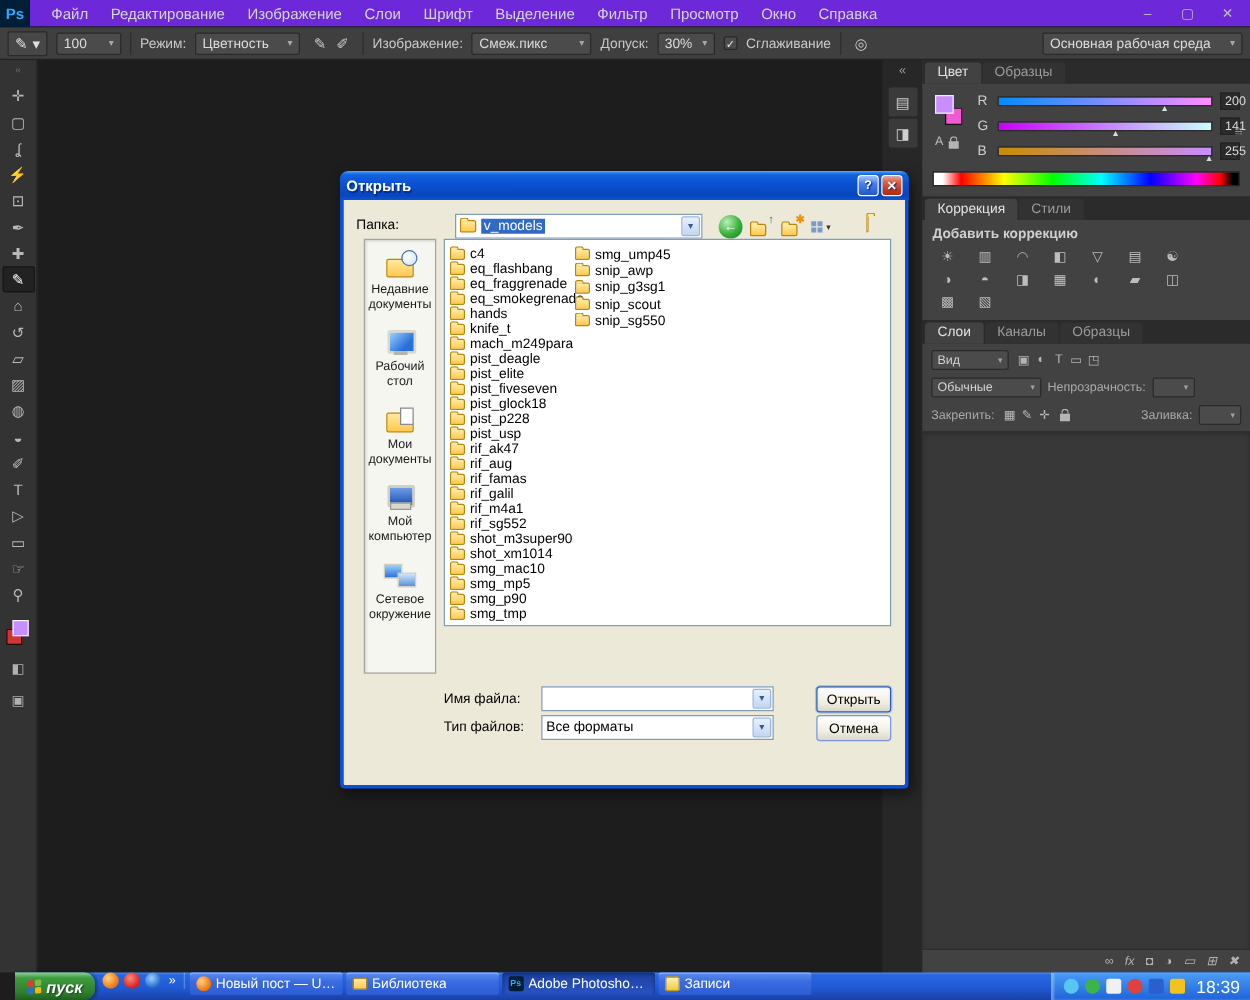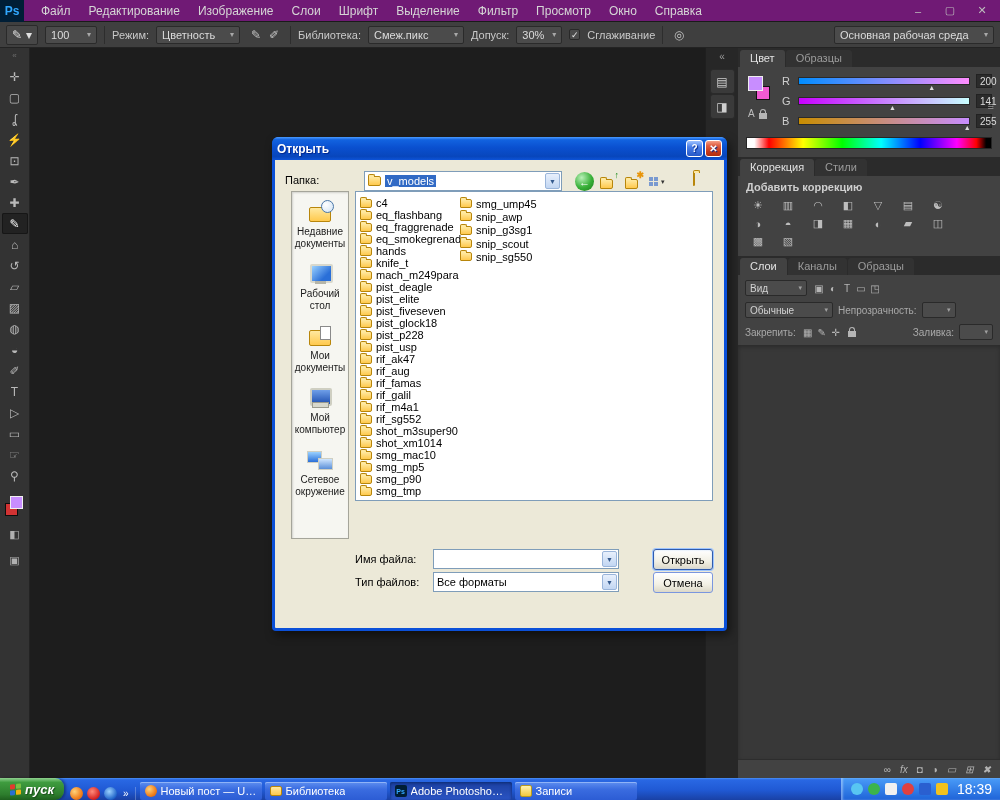--- a/index.html
+++ b/index.html
@@ -1,21 +1,21 @@
 <!DOCTYPE html>
 <html><head>
 <meta charset="utf-8">
 <style>
   html,body{margin:0;padding:0}
   body{width:1000px;height:800px;position:relative;overflow:hidden;background:#1d1d1d;
        font-family:"Liberation Sans",sans-serif;-webkit-font-smoothing:antialiased}
   *{box-sizing:border-box}
 
   
-  .menu-bar{position:absolute;left:0;top:0;right:0;height:22px;background:#701a75;display:flex;align-items:center;border-bottom:1px solid #1a1a1a;z-index:5}
+  .menu-bar{position:absolute;left:0;top:0;right:0;height:22px;background:#6d28d9;display:flex;align-items:center;border-bottom:1px solid #1a1a1a;z-index:5}
   .ps-logo{width:24px;height:22px;background:#001e36;color:#31a8ff;font-size:12px;font-weight:bold;display:flex;align-items:center;justify-content:center;flex:none}
   .menu-items{display:flex;align-items:center;margin-left:8px}
   .menu-item{padding:0 9px;font-size:12px;color:#d6d6d6;line-height:22px;cursor:default}
   .win-controls{margin-left:auto;display:flex;align-items:center;gap:16px;padding-right:10px}
   .win-btn{color:#bdbdbd;font-size:11px;width:16px;text-align:center}
 
   .options-bar{position:absolute;left:0;top:22px;right:0;height:26px;background:#3f3f3f;border-bottom:1px solid #232323;display:flex;align-items:center;gap:7px;padding:0 6px;z-index:5}
   .opt-sep{width:1px;height:18px;background:#2d2d2d}
   .ps-label{color:#c9c9c9;font-size:11px;white-space:nowrap}
   .ps-dd{background:#4b4b4b;border:1px solid #2a2a2a;border-radius:2px;color:#dcdcdc;font-size:11px;height:18px;display:flex;align-items:center;padding:0 5px;gap:6px;white-space:nowrap}
@@ -137,21 +137,21 @@
   .fcol{display:flex;flex-direction:column;width:100px}
   .file-item{display:flex;align-items:center;gap:4px;height:13.3px;font-size:11px;white-space:nowrap}
   .file-item .folder-ic{width:12px;height:9px}
 
   .dlg-bottom-label{position:absolute;left:80px;width:76px}
   .dlg-filename-combo{position:absolute;left:158px;width:186px}
   .xp-btn{position:absolute;left:378px;width:60px;height:21px;font-size:11px;background:linear-gradient(180deg,#ffffff,#f2f0e4 60%,#dcd8c8);border:1px solid #7a96df;border-radius:3px;display:flex;align-items:center;justify-content:center;color:#000}
   .xp-btn.default{border:1px solid #2f5bad;box-shadow:0 0 0 1px #9ec5ff,inset 0 0 2px #bcd4f6}
 
   
-  .taskbar{position:absolute;left:0;bottom:0;right:0;height:22px;background:linear-gradient(180deg,#4a90f4 0%,#2968e4 8%,#2059d4 55%,#1941a5 100%);display:flex;align-items:flex-end;z-index:30}
+  .taskbar{position:absolute;left:12px;bottom:0;right:0;height:22px;background:linear-gradient(180deg,#4a90f4 0%,#2968e4 8%,#2059d4 55%,#1941a5 100%);display:flex;align-items:flex-start;z-index:30}
   .start-btn{height:22px;width:64px;background:linear-gradient(180deg,#8fd18f 0%,#3f9c3f 20%,#2d7d2d 75%,#1e5f1e 100%);border-radius:0 9px 9px 0;display:flex;align-items:center;justify-content:center;gap:4px;color:#fff;font-style:italic;font-weight:bold;font-size:13px;text-shadow:1px 1px 1px #1a4a1a;box-shadow:2px 0 3px rgba(0,0,0,.35)}
   .xp-flag{width:11px;height:11px;display:grid;grid-template-columns:5px 5px;grid-template-rows:5px 5px;gap:1px;transform:skewY(-6deg)}
   .xp-flag span{border-radius:1px}
   .xp-flag .f1{background:#e23a2e}.xp-flag .f2{background:#7bc043}.xp-flag .f3{background:#2a6fd3}.xp-flag .f4{background:#f3b50f}
   .quick-launch{display:flex;align-items:center;gap:4px;padding:0 6px;border-right:1px solid rgba(255,255,255,.25)}
   .ql-ic{width:13px;height:13px;border-radius:50%}
   .ql-firefox{background:radial-gradient(circle at 35% 35%,#ffd27a,#f07f1d 60%,#c85a10)}
   .ql-opera{background:radial-gradient(circle at 40% 35%,#ff8a7a,#d41e1e 70%);}
   .ql-ie{background:radial-gradient(circle at 40% 35%,#9ad1ff,#1e62c8 70%)}
   .ql-chev{color:#fff;font-size:10px;padding-left:2px}
@@ -210,21 +210,21 @@
   <div class="ps-dd" style="width:84px">
     <span>Цветность</span>
     <span class="arr">▾</span>
   </div>
   <div style="display:flex">
 
   <span class="opt-icon">✎</span>
       <span class="opt-icon">✐</span>
     </div>
   <div class="opt-sep"></div>
-  <span class="ps-label">Библиотека:</span>
+  <span class="ps-label">Изображение:</span>
   <div class="ps-dd" style="width:96px">
     <span>Смеж.пикс</span>
     <span class="arr">▾</span>
   </div>
   <span class="ps-label">Допуск:</span>
   <div class="ps-dd" style="width:46px">
     <span>30%</span>
     <span class="arr">▾</span>
   </div>
   <span class="ps-check">✓</span>

